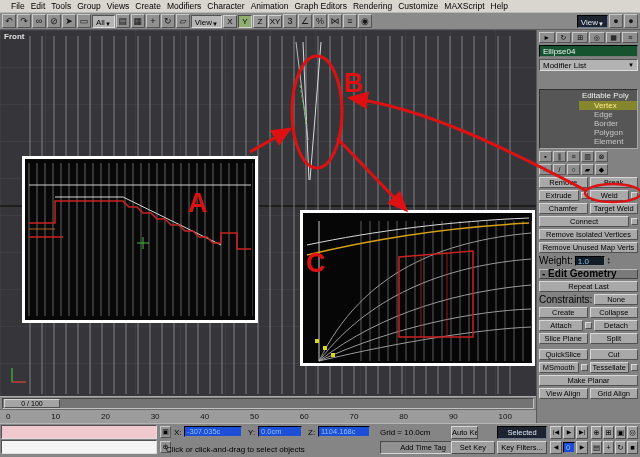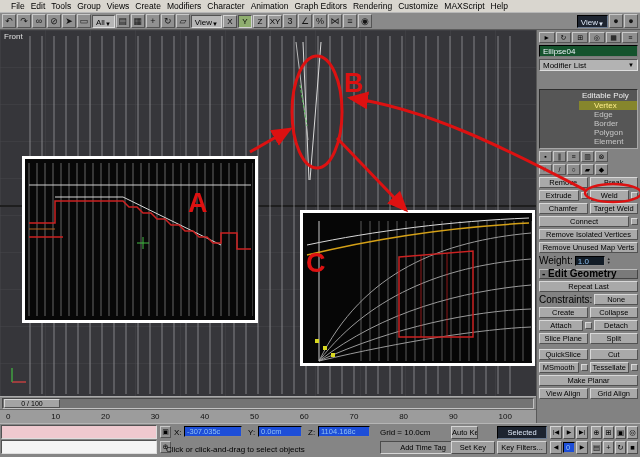--- a/index.html
+++ b/index.html
@@ -13,21 +13,21 @@
   .toolbar{position:absolute;left:0;top:12px;width:640px;height:18px;background:#8a8a8a;border-top:1px solid #b8b8b8;border-bottom:1px solid #5c5c5c;display:flex;align-items:center;gap:1px;padding:0 2px;box-sizing:border-box;z-index:5;}
   .ticon{width:14px;height:14px;background:#919191;border:1px solid;border-color:#c9c9c9 #545454 #545454 #c9c9c9;display:inline-flex;align-items:center;justify-content:center;font-size:9px;color:#151515;flex:0 0 auto;box-sizing:border-box;}
   .tdd{height:13px;background:#b6b6b6;border:1px solid;border-color:#525252 #dedede #dedede #525252;font-size:8px;display:inline-flex;align-items:flex-end;padding:0 3px;gap:0;color:#000;box-sizing:border-box;flex:0 0 auto;}
   .tdd .arr{font-size:6px;}
   .tdd.dark{background:#1d2430;color:#dce6f5;border-color:#000 #6a7a90 #6a7a90 #000;}
   .taxis{width:14px;height:13px;background:#9a9a9a;border:1px solid;border-color:#d2d2d2 #4d4d4d #4d4d4d #d2d2d2;font-size:8px;display:inline-flex;align-items:center;justify-content:center;box-sizing:border-box;flex:0 0 auto;}
   .taxis.active{background:#8fae6f;border-color:#4d4d4d #d2d2d2 #d2d2d2 #4d4d4d;}
   .tright{margin-left:auto;display:flex;gap:1px;align-items:center;}
 
   
-  .viewport{position:absolute;left:0;top:30px;width:536px;height:366px;background:#36363a;overflow:hidden;}
+  .viewport{position:absolute;left:0;top:30px;width:536px;height:366px;background:#36363a;overflow:hidden;font-weight:bold;}
   .vp-svg{position:absolute;left:0;top:0;}
   .vp-label{position:absolute;left:4px;top:2px;color:#e0e0e0;font-size:8px;z-index:3;}
   .inset{position:absolute;border:3px solid #ffffff;background:#050505;z-index:4;}
   .inset-a{left:22px;top:126px;width:230px;height:161px;}
   .inset-c{left:300px;top:180px;width:229px;height:150px;}
   .inset svg{display:block;}
 
   
   .cmdpanel{position:absolute;right:0;top:30px;width:104px;height:393px;background:#828282;border-left:1px solid #595959;box-sizing:border-box;padding:2px 2px 0 2px;font-size:8px;color:#000;z-index:5;}
   .tabs{display:flex;gap:1px;margin-bottom:2px;}

